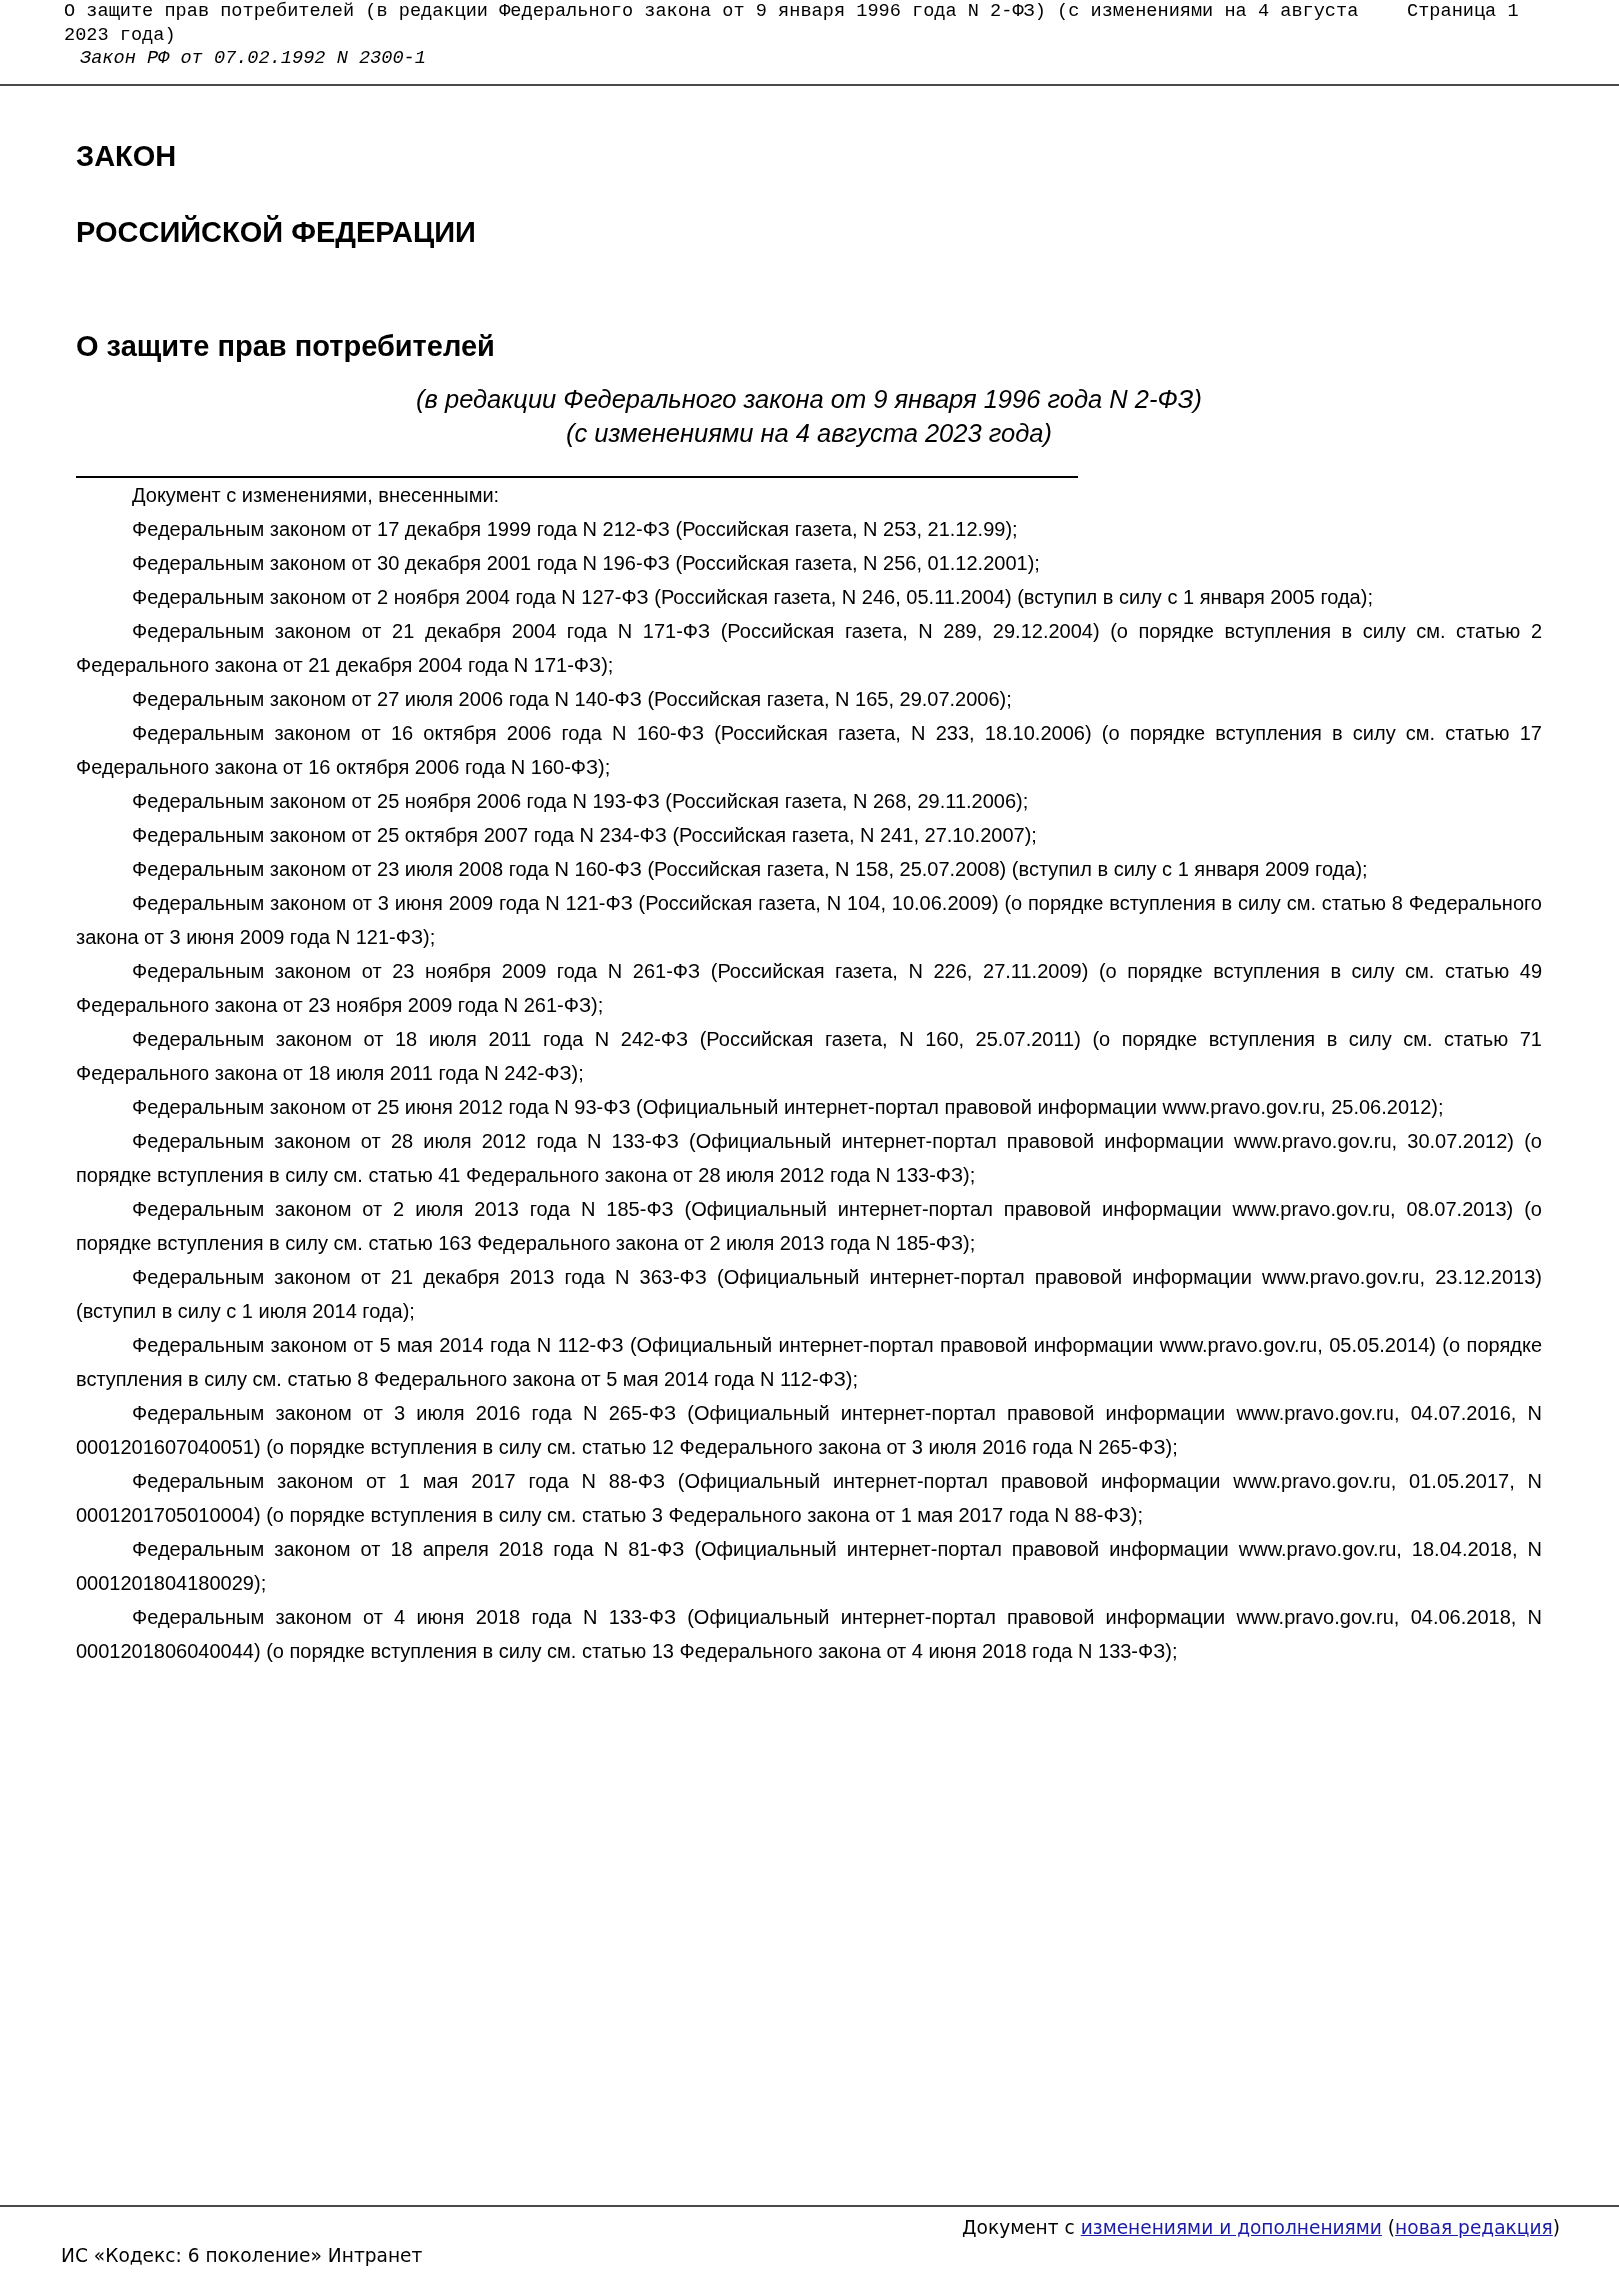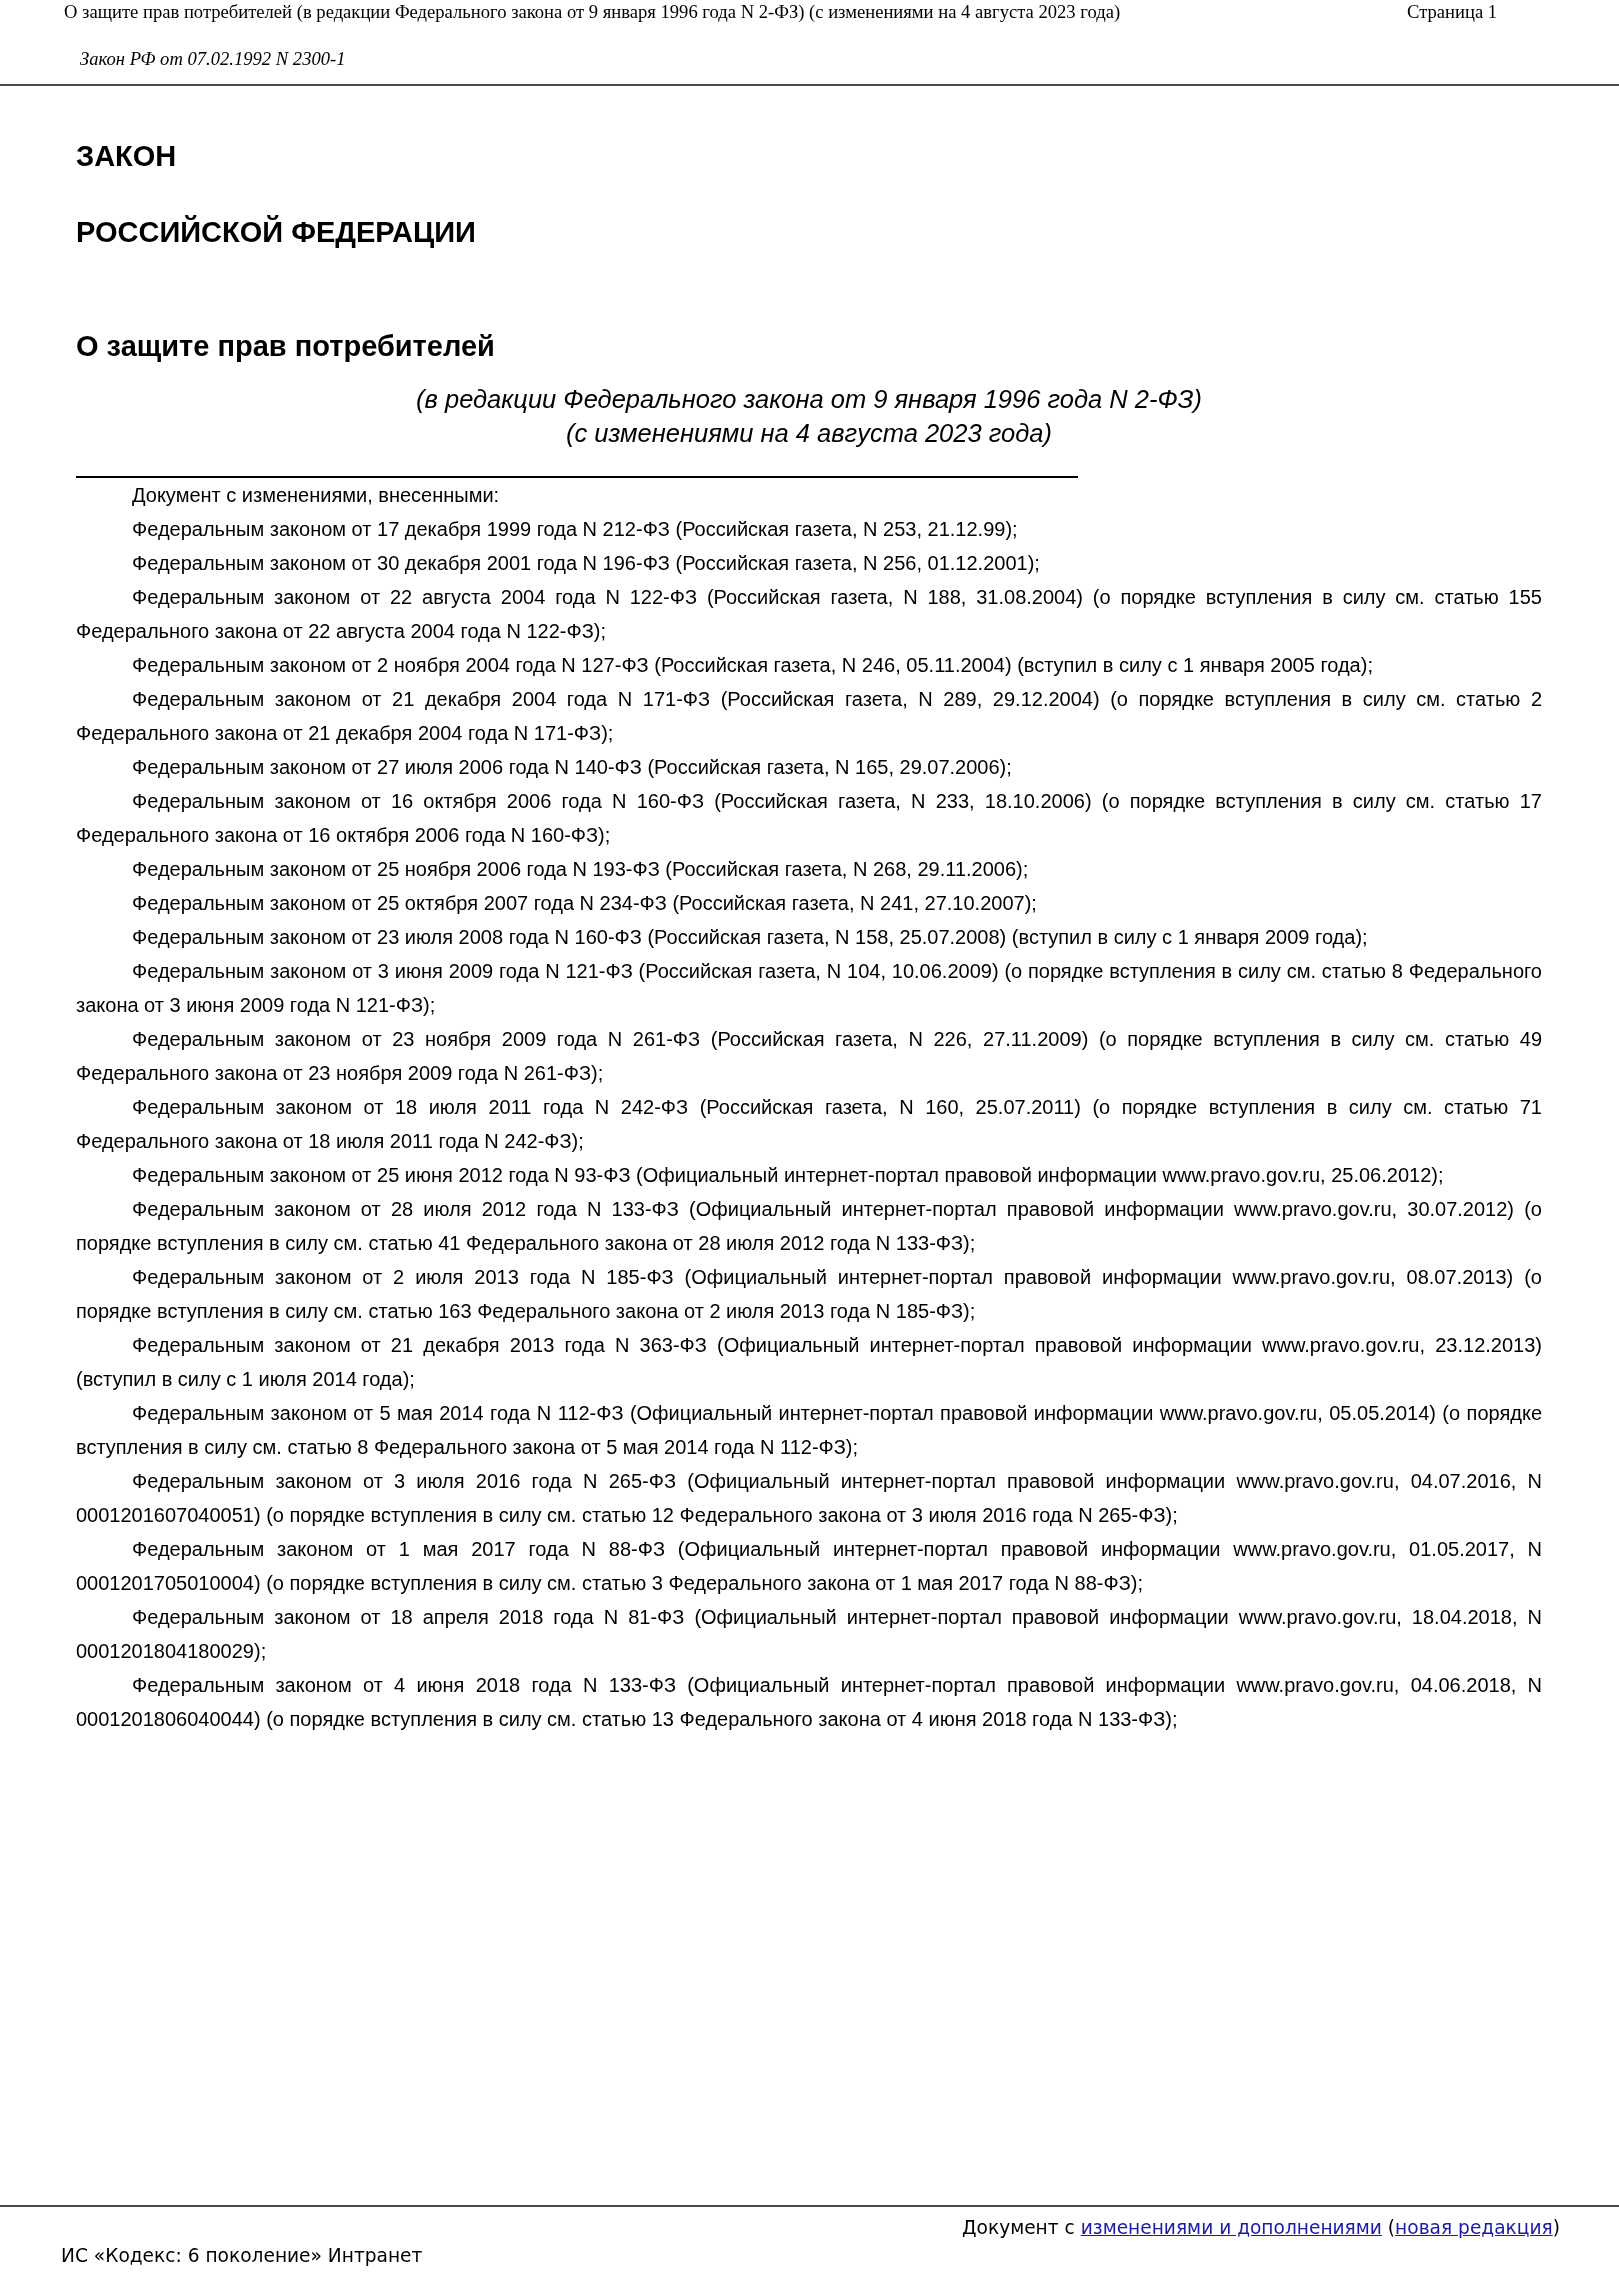--- a/index.html
+++ b/index.html
@@ -1,20 +1,20 @@
 <!DOCTYPE html>
 <html><head>
 <meta charset="utf-8">
 <style>
   html, body { margin: 0; padding: 0; background: #ffffff; }
   body { width: 1619px; height: 2292px; position: relative; overflow: hidden; color: #000; }
 
   .page-header {
     position: absolute; left: 64px; top: 0; width: 1500px; height: 84px;
-    font-family: Liberation Serif, serif; font-size: 18.6px; line-height: 23.5px;
+    font-family: Liberation Mono, monospace; font-size: 18.6px; line-height: 23.5px;
   }
   .page-header .doc-title { position: absolute; left: 0; top: 0; width: 1313px; }
   .page-header .doc-ref { position: absolute; left: 0; top: 47px; font-style: italic; margin-left: 16px; }
   .page-header .page-num { position: absolute; left: 1343px; top: 0; }
   .header-rule {
     position: absolute; left: 0; top: 84px; width: 1619px; height: 0;
     border-top: 2.9px solid #4a4a4a;
   }
 
   .doc {
@@ -72,21 +72,20 @@
   <div class="title-2">РОССИЙСКОЙ ФЕДЕРАЦИИ</div>
   <div class="title-3">О защите прав потребителей</div>
   <div class="subtitle s1">(в редакции Федерального закона от 9 января 1996 года N 2-ФЗ)</div>
   <div class="subtitle s2">(с изменениями на 4 августа 2023 года)</div>
   <div class="short-rule"></div>
 
   <div class="amend-list">
     <p>Документ с изменениями, внесенными:</p>
     <p>Федеральным законом от 17 декабря 1999 года N 212-ФЗ (Российская газета, N 253, 21.12.99);</p>
     <p>Федеральным законом от 30 декабря 2001 года N 196-ФЗ (Российская газета, N 256, 01.12.2001);</p>
-    <p>Федеральным законом от 22 августа 2004 года N 122-ФЗ (Российская газета, N 188, 31.08.2004) (о порядке вступления в силу см. статью 155 Федерального закона от 22 августа 2004 года N 122-ФЗ);</p>
     <p>Федеральным законом от 2 ноября 2004 года N 127-ФЗ (Российская газета, N 246, 05.11.2004) (вступил в силу с 1 января 2005 года);</p>
     <p>Федеральным законом от 21 декабря 2004 года N 171-ФЗ (Российская газета, N 289, 29.12.2004) (о порядке вступления в силу см. статью 2 Федерального закона от 21 декабря 2004 года N 171-ФЗ);</p>
     <p>Федеральным законом от 27 июля 2006 года N 140-ФЗ (Российская газета, N 165, 29.07.2006);</p>
     <p>Федеральным законом от 16 октября 2006 года N 160-ФЗ (Российская газета, N 233, 18.10.2006) (о порядке вступления в силу см. статью 17 Федерального закона от 16 октября 2006 года N 160-ФЗ);</p>
     <p>Федеральным законом от 25 ноября 2006 года N 193-ФЗ (Российская газета, N 268, 29.11.2006);</p>
     <p>Федеральным законом от 25 октября 2007 года N 234-ФЗ (Российская газета, N 241, 27.10.2007);</p>
     <p>Федеральным законом от 23 июля 2008 года N 160-ФЗ (Российская газета, N 158, 25.07.2008) (вступил в силу с 1 января 2009 года);</p>
     <p>Федеральным законом от 3 июня 2009 года N 121-ФЗ (Российская газета, N 104, 10.06.2009) (о порядке вступления в силу см. статью 8 Федерального закона от 3 июня 2009 года N 121-ФЗ);</p>
     <p>Федеральным законом от 23 ноября 2009 года N 261-ФЗ (Российская газета, N 226, 27.11.2009) (о порядке вступления в силу см. статью 49 Федерального закона от 23 ноября 2009 года N 261-ФЗ);</p>
     <p>Федеральным законом от 18 июля 2011 года N 242-ФЗ (Российская газета, N 160, 25.07.2011) (о порядке вступления в силу см. статью 71 Федерального закона от 18 июля 2011 года N 242-ФЗ);</p>

